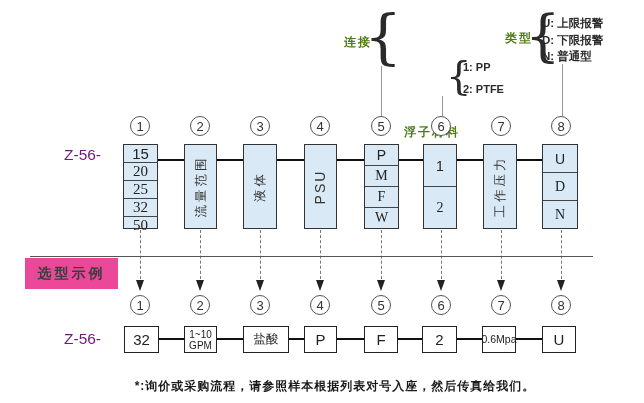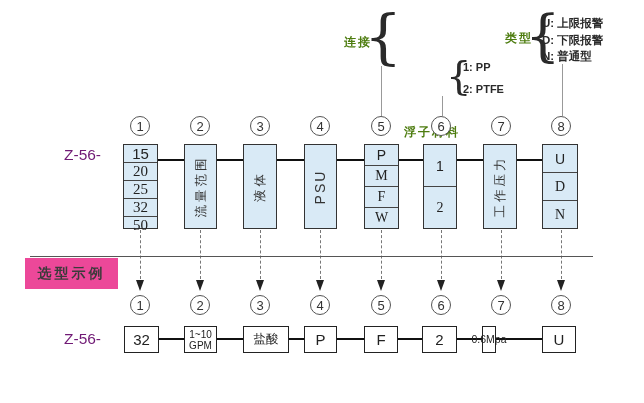--- a/index.html
+++ b/index.html
@@ -197,19 +197,20 @@
   <div class="abs exbox" style="left:184px; width:33px;">
     <div class="small">1~10</div>
     <div class="small">GPM</div>
   </div>
   <div class="abs exbox" style="left:243px; width:46px;">
     <div class="cn">盐酸</div>
   </div>
   <div class="abs exbox" style="left:304px; width:33px;">P</div>
   <div class="abs exbox" style="left:364px; width:34px;">F</div>
   <div class="abs exbox" style="left:422px; width:35px;">2</div>
-  <div class="abs exbox" style="left:482px; width:14px;">
+  <div class="abs exbox" style="left:482px; width:34px;">
     <div class="small" style="font-size:10.5px;">0.6Mpa</div>
   </div>
   <div class="abs exbox" style="left:542px; width:34px;">U</div>
 
+  <div class="abs footnote">*:询价或采购流程，请参照样本根据列表对号入座，然后传真给我们。</div>
 
 </div>
 
 </body></html>

